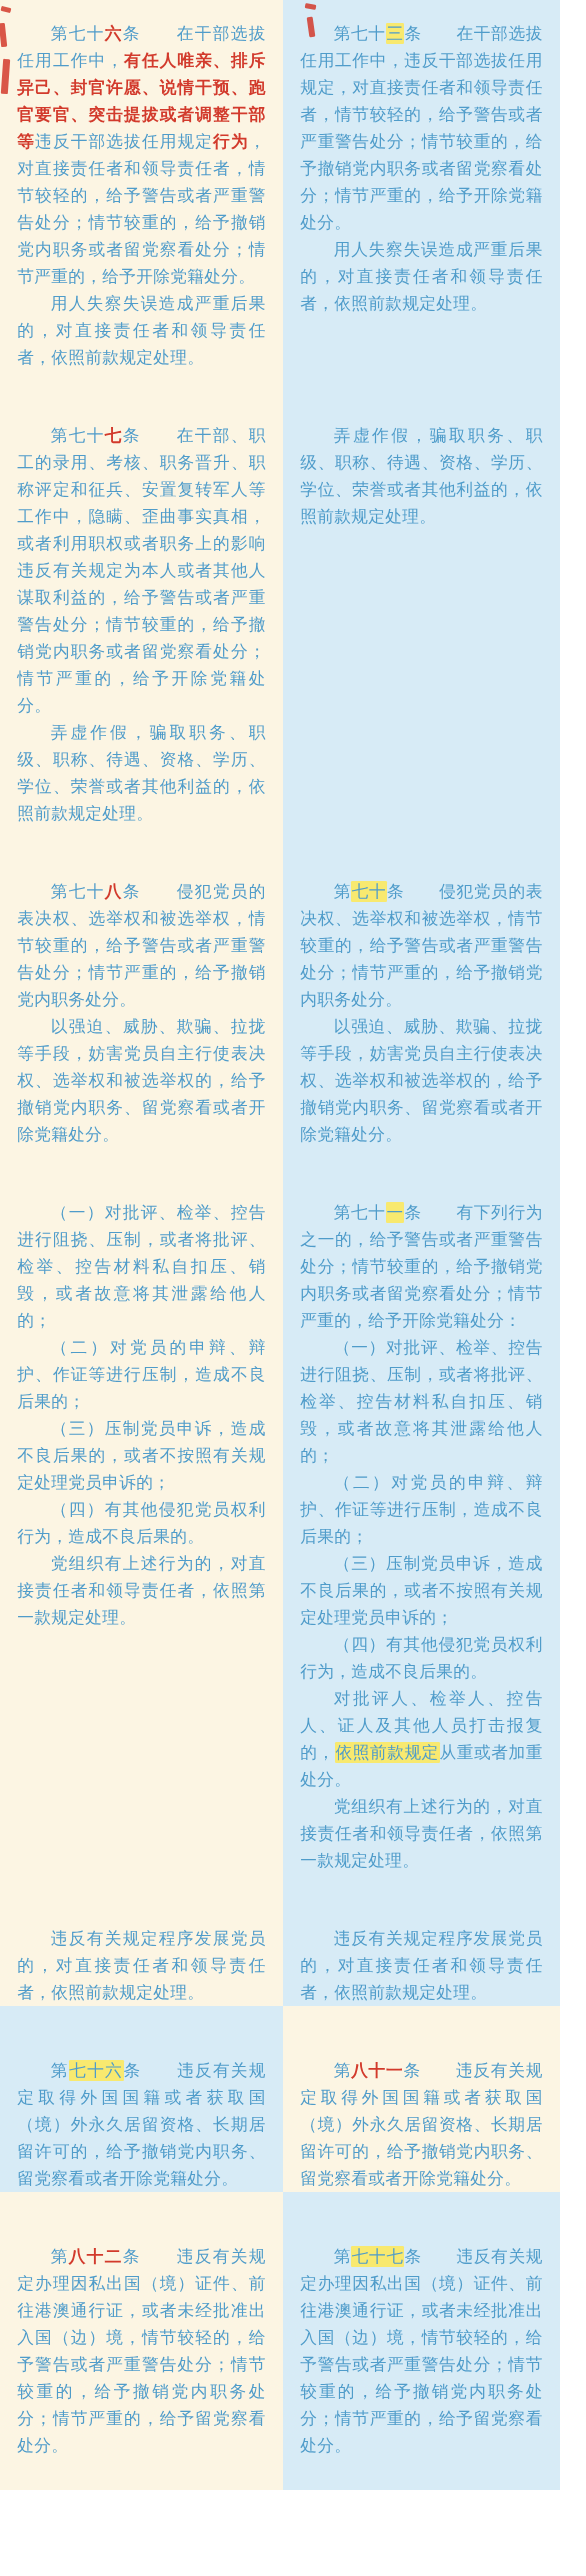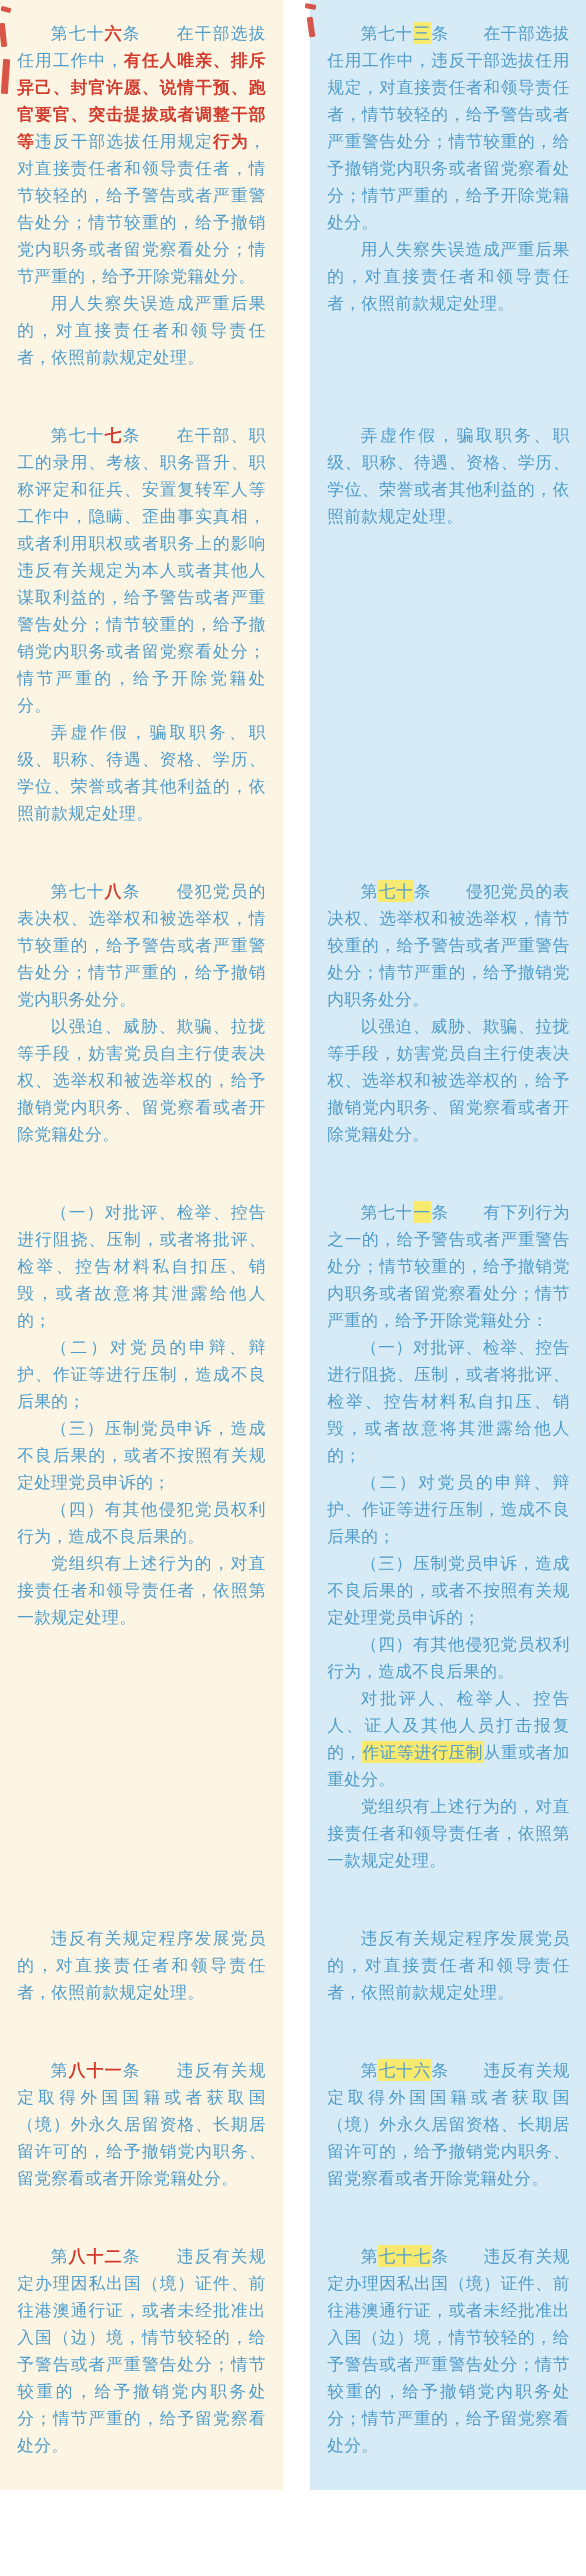--- a/index.html
+++ b/index.html
@@ -19,25 +19,24 @@
   .page{
     position:relative;
     width:587px;
     min-height:2576px;
     background:var(--page-bg);
     overflow:hidden;
   }
   .row{
     display:grid;
     grid-template-columns:283px 277px;
-    column-gap:27px;
   }
   .cell{box-sizing:border-box;padding:0 17.3px;}
   .cell-left{background:var(--left-bg);}
-  .cell-right{background:var(--right-bg);}
+  .cell-right{background:var(--right-bg);font-family:Liberation Serif, serif;}
   .article{padding-top:51px;}
   .row:first-child .article{padding-top:20px;}
   .row:last-child .cell{padding-bottom:31px;}
   .para{
     margin:0;
     text-indent:2em;
     text-align:justify;
     color:var(--text);
     font-size:16.7px;
     line-height:27px;
@@ -110,46 +109,46 @@
             <p class="para"><span class="run-n">党组织有上述行为的，对直接责任者和领导责任者，依照第一款规定处理。</span></p>
           </div>
         </div>
         <div class="cell cell-right">
           <div class="article">
             <p class="para"><span class="run-n">第七十</span><span class="run-h">一</span><span class="run-n">条　　有下列行为之一的，给予警告或者严重警告处分；情节较重的，给予撤销党内职务或者留党察看处分；情节严重的，给予开除党籍处分：</span></p>
             <p class="para"><span class="run-n">（一）对批评、检举、控告进行阻挠、压制，或者将批评、检举、控告材料私自扣压、销毁，或者故意将其泄露给他人的；</span></p>
             <p class="para"><span class="run-n">（二）对党员的申辩、辩护、作证等进行压制，造成不良后果的；</span></p>
             <p class="para"><span class="run-n">（三）压制党员申诉，造成不良后果的，或者不按照有关规定处理党员申诉的；</span></p>
             <p class="para"><span class="run-n">（四）有其他侵犯党员权利行为，造成不良后果的。</span></p>
-            <p class="para"><span class="run-n">对批评人、检举人、控告人、证人及其他人员打击报复的，</span><span class="run-h">作证等进行压制</span><span class="run-n">从重或者加重处分。</span></p>
+            <p class="para"><span class="run-n">对批评人、检举人、控告人、证人及其他人员打击报复的，</span><span class="run-h">依照前款规定</span><span class="run-n">从重或者加重处分。</span></p>
             <p class="para"><span class="run-n">党组织有上述行为的，对直接责任者和领导责任者，依照第一款规定处理。</span></p>
           </div>
         </div>
       </div>
       <div class="row">
         <div class="cell cell-left">
           <div class="article">
             <p class="para"><span class="run-n">违反有关规定程序发展党员的，对直接责任者和领导责任者，依照前款规定处理。</span></p>
           </div>
         </div>
         <div class="cell cell-right">
           <div class="article">
             <p class="para"><span class="run-n">违反有关规定程序发展党员的，对直接责任者和领导责任者，依照前款规定处理。</span></p>
           </div>
         </div>
       </div>
       <div class="row">
+        <div class="cell cell-right">
+          <div class="article">
+            <p class="para"><span class="run-n">第</span><span class="run-h">七十六</span><span class="run-n">条　　违反有关规定取得外国国籍或者获取国（境）外永久居留资格、长期居留许可的，给予撤销党内职务、留党察看或者开除党籍处分。</span></p>
+          </div>
+        </div>
         <div class="cell cell-left">
           <div class="article">
             <p class="para"><span class="run-n">第</span><span class="run-r">八十一</span><span class="run-n">条　　违反有关规定取得外国国籍或者获取国（境）外永久居留资格、长期居留许可的，给予撤销党内职务、留党察看或者开除党籍处分。</span></p>
-          </div>
-        </div>
-        <div class="cell cell-right">
-          <div class="article">
-            <p class="para"><span class="run-n">第</span><span class="run-h">七十六</span><span class="run-n">条　　违反有关规定取得外国国籍或者获取国（境）外永久居留资格、长期居留许可的，给予撤销党内职务、留党察看或者开除党籍处分。</span></p>
           </div>
         </div>
       </div>
       <div class="row">
         <div class="cell cell-left">
           <div class="article">
             <p class="para"><span class="run-n">第</span><span class="run-r">八十二</span><span class="run-n">条　　违反有关规定办理因私出国（境）证件、前往港澳通行证，或者未经批准出入国（边）境，情节较轻的，给予警告或者严重警告处分；情节较重的，给予撤销党内职务处分；情节严重的，给予留党察看处分。</span></p>
           </div>
         </div>
         <div class="cell cell-right">

